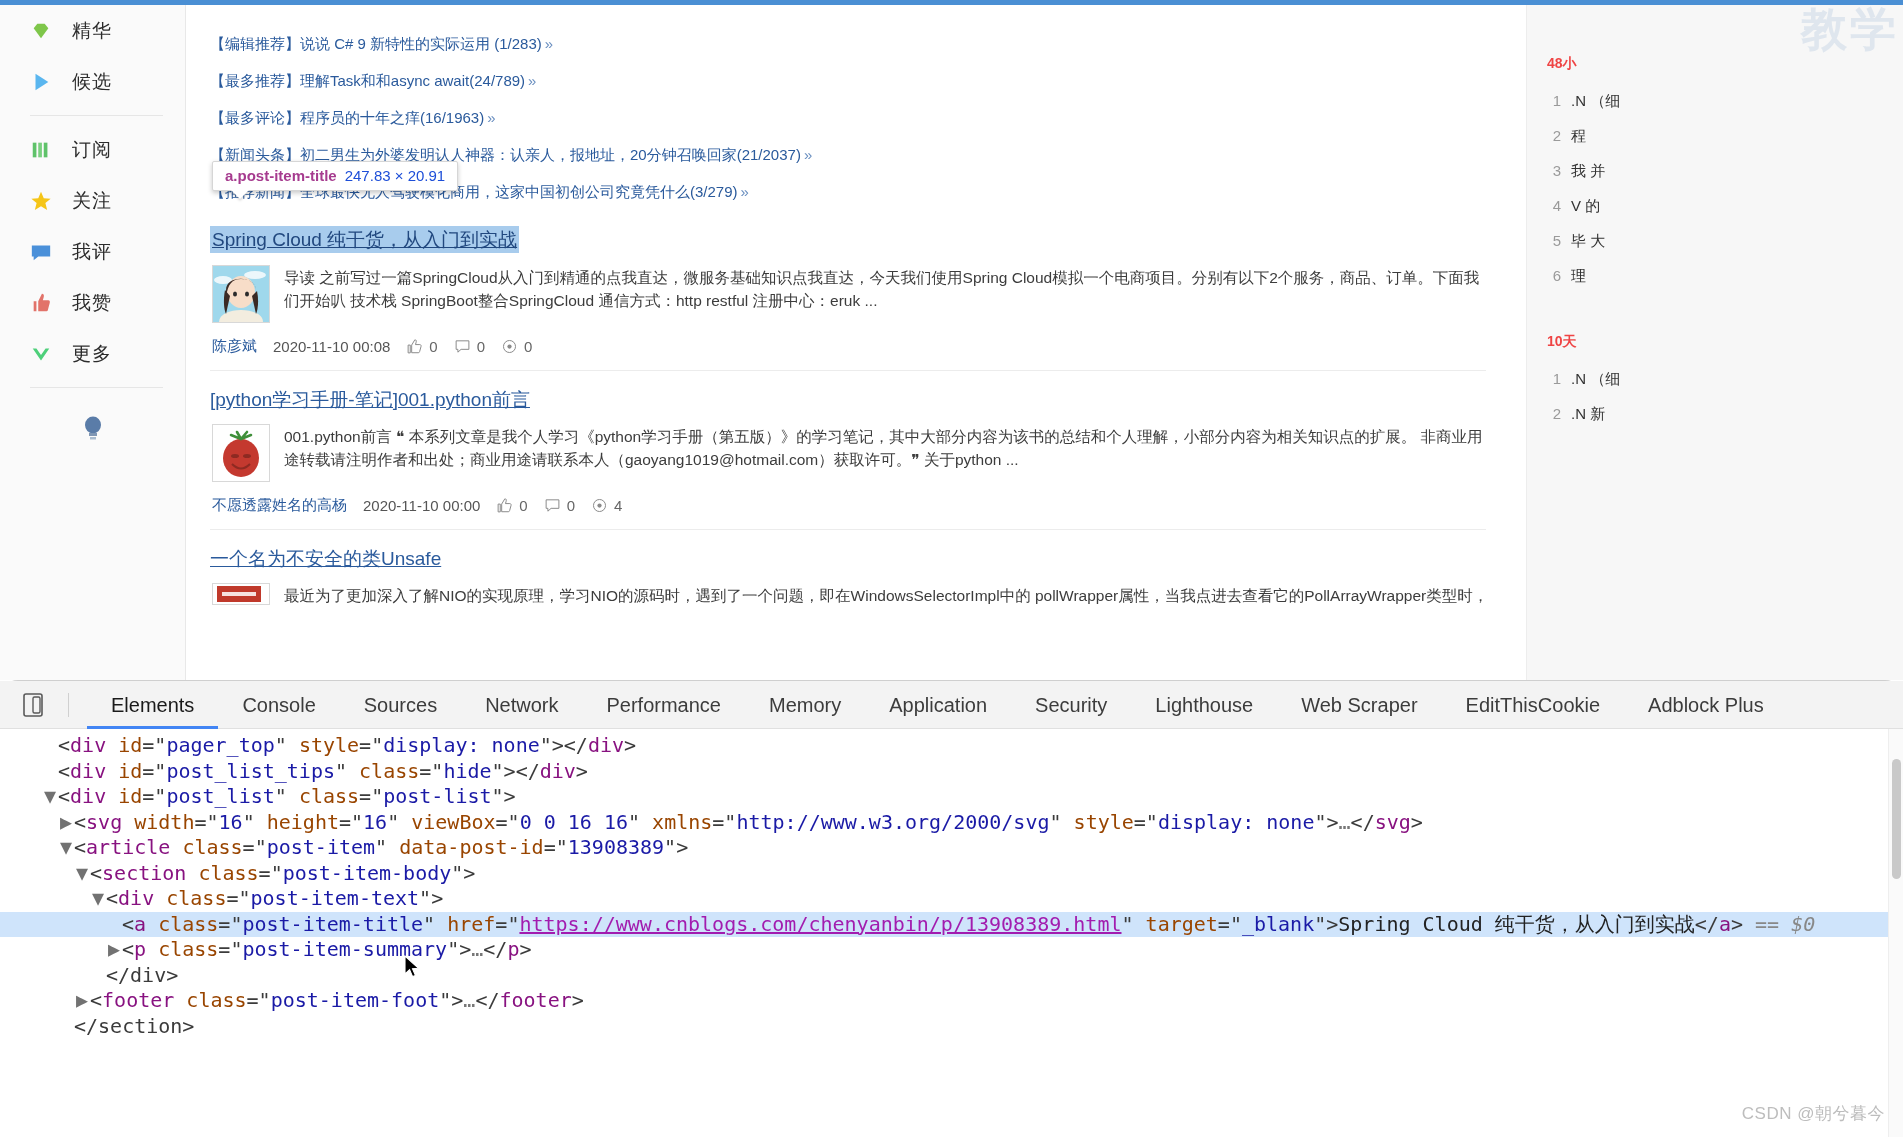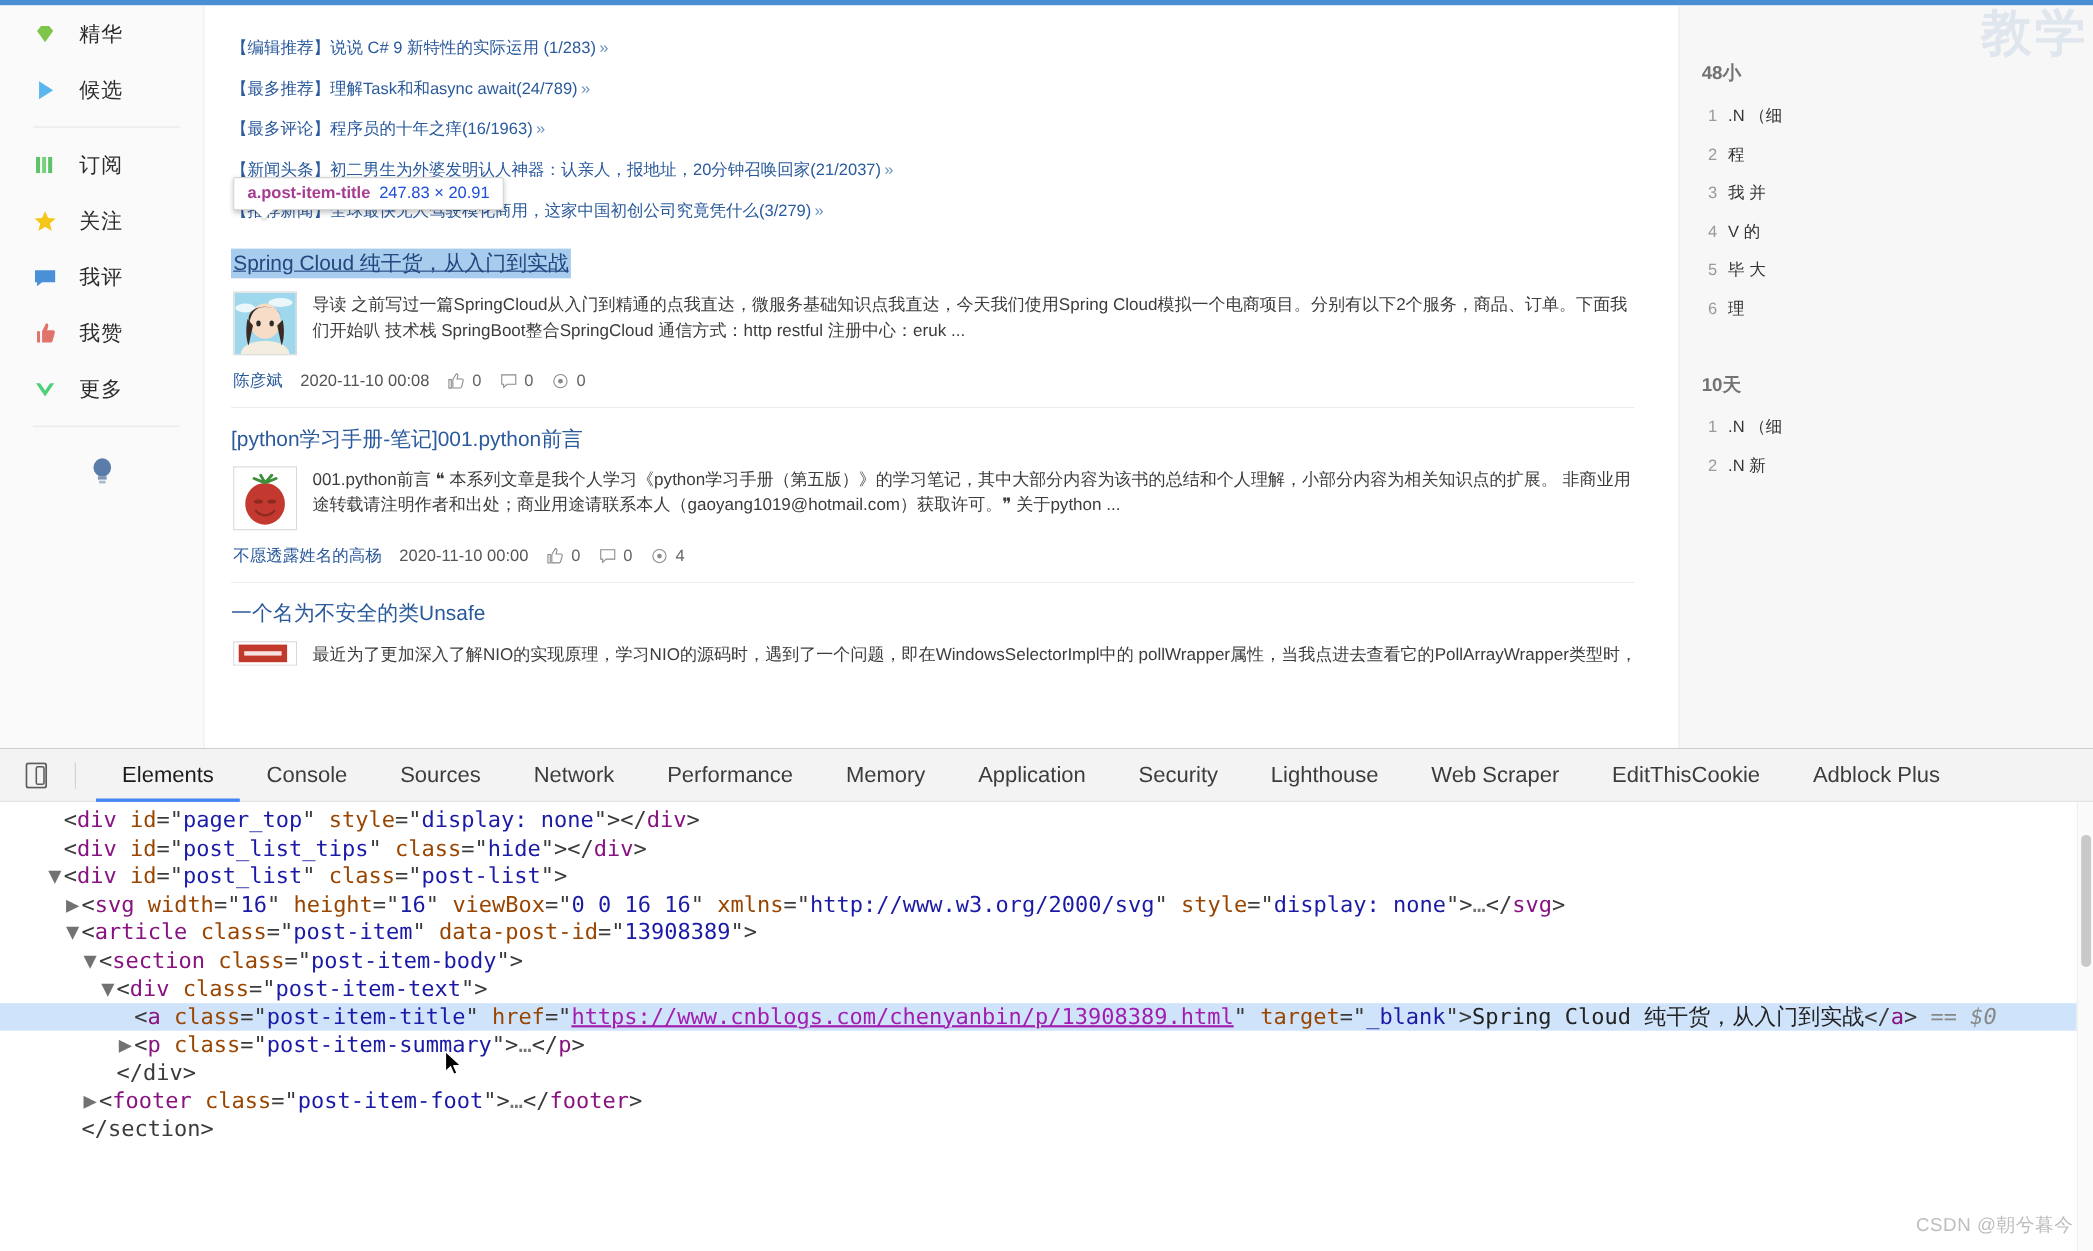--- a/index.html
+++ b/index.html
@@ -64,21 +64,21 @@
     content: ""; position: absolute; left: 18px; bottom: -9px;
     border-left: 9px solid transparent; border-right: 9px solid transparent;
     border-top: 9px solid #fff;
     filter: drop-shadow(0 2px 1px rgba(0,0,0,.15));
   }
 
   
   .post-item { padding-top: 10px; }
   .post-title-row { padding: 6px 0 4px 0; }
   .post-title {
-    font-size: 19px; color: #2a5a9c; cursor: pointer;
+    font-size: 19px; color: #2a5a9c; text-decoration: underline; cursor: pointer;
     display: inline-block; line-height: 25px;
   }
   .post-title.selected {
     background: #a8cced; text-decoration: underline; color: #21487f;
     padding: 1px 2px;
   }
   .post-body { display: flex; gap: 14px; padding: 8px 0 6px 2px; }
   .thumb { width: 58px; height: 58px; flex: 0 0 58px; border: 1px solid #d8d8d8; overflow: hidden; background:#fff; }
   .summary {
     font-size: 15.5px; color: #3c3c3c; line-height: 23px; padding-top: 1px;
@@ -95,30 +95,31 @@
   
   .right-rail {
     position: absolute; left: 1526px; top: 0; width: 377px; height: 675px;
     background: #f7f7f7; border-left: 1px solid #ededed; overflow: hidden;
     padding: 10px 0 0 12px;
   }
   .rail-watermark {
     position: absolute; right: 4px; top: -6px; font-size: 46px;
     color: #dfe6ee; font-weight: bold; letter-spacing: 3px; white-space: nowrap;
   }
-  .rail-head { font-size: 17px; font-weight: bold; color: #737373; padding: 40px 0 10px 8px; }
+  .rail-head { font-size: 14px; font-weight: bold; color: #ef4444; padding: 40px 0 10px 8px; }
   .rail-row { display: flex; gap: 10px; font-size: 15px; color: #333; padding: 7px 0 7px 8px; line-height: 21px; }
   .rail-idx { color: #9a9a9a; flex: 0 0 14px; text-align: right; }
   .rail-txt { color: #333; }
 
   
   .devtools {
     position: absolute; left: 0; top: 680px; width: 1903px; height: 457px;
     background: #ffffff; border-top: 1px solid #cfcfcf;
     font-family: "DejaVu Sans Mono", "Liberation Mono", monospace;
+    border-radius: 18px;
   }
   .dt-toolbar {
     display: flex; align-items: center; height: 48px;
     border-bottom: 1px solid #e0e0e0; background: #f3f3f3;
     padding-left: 14px; gap: 4px;
   }
   .dt-iconbtn {
     width: 38px; height: 34px; display: flex; align-items: center; justify-content: center;
     cursor: pointer; border-radius: 3px;
   }

